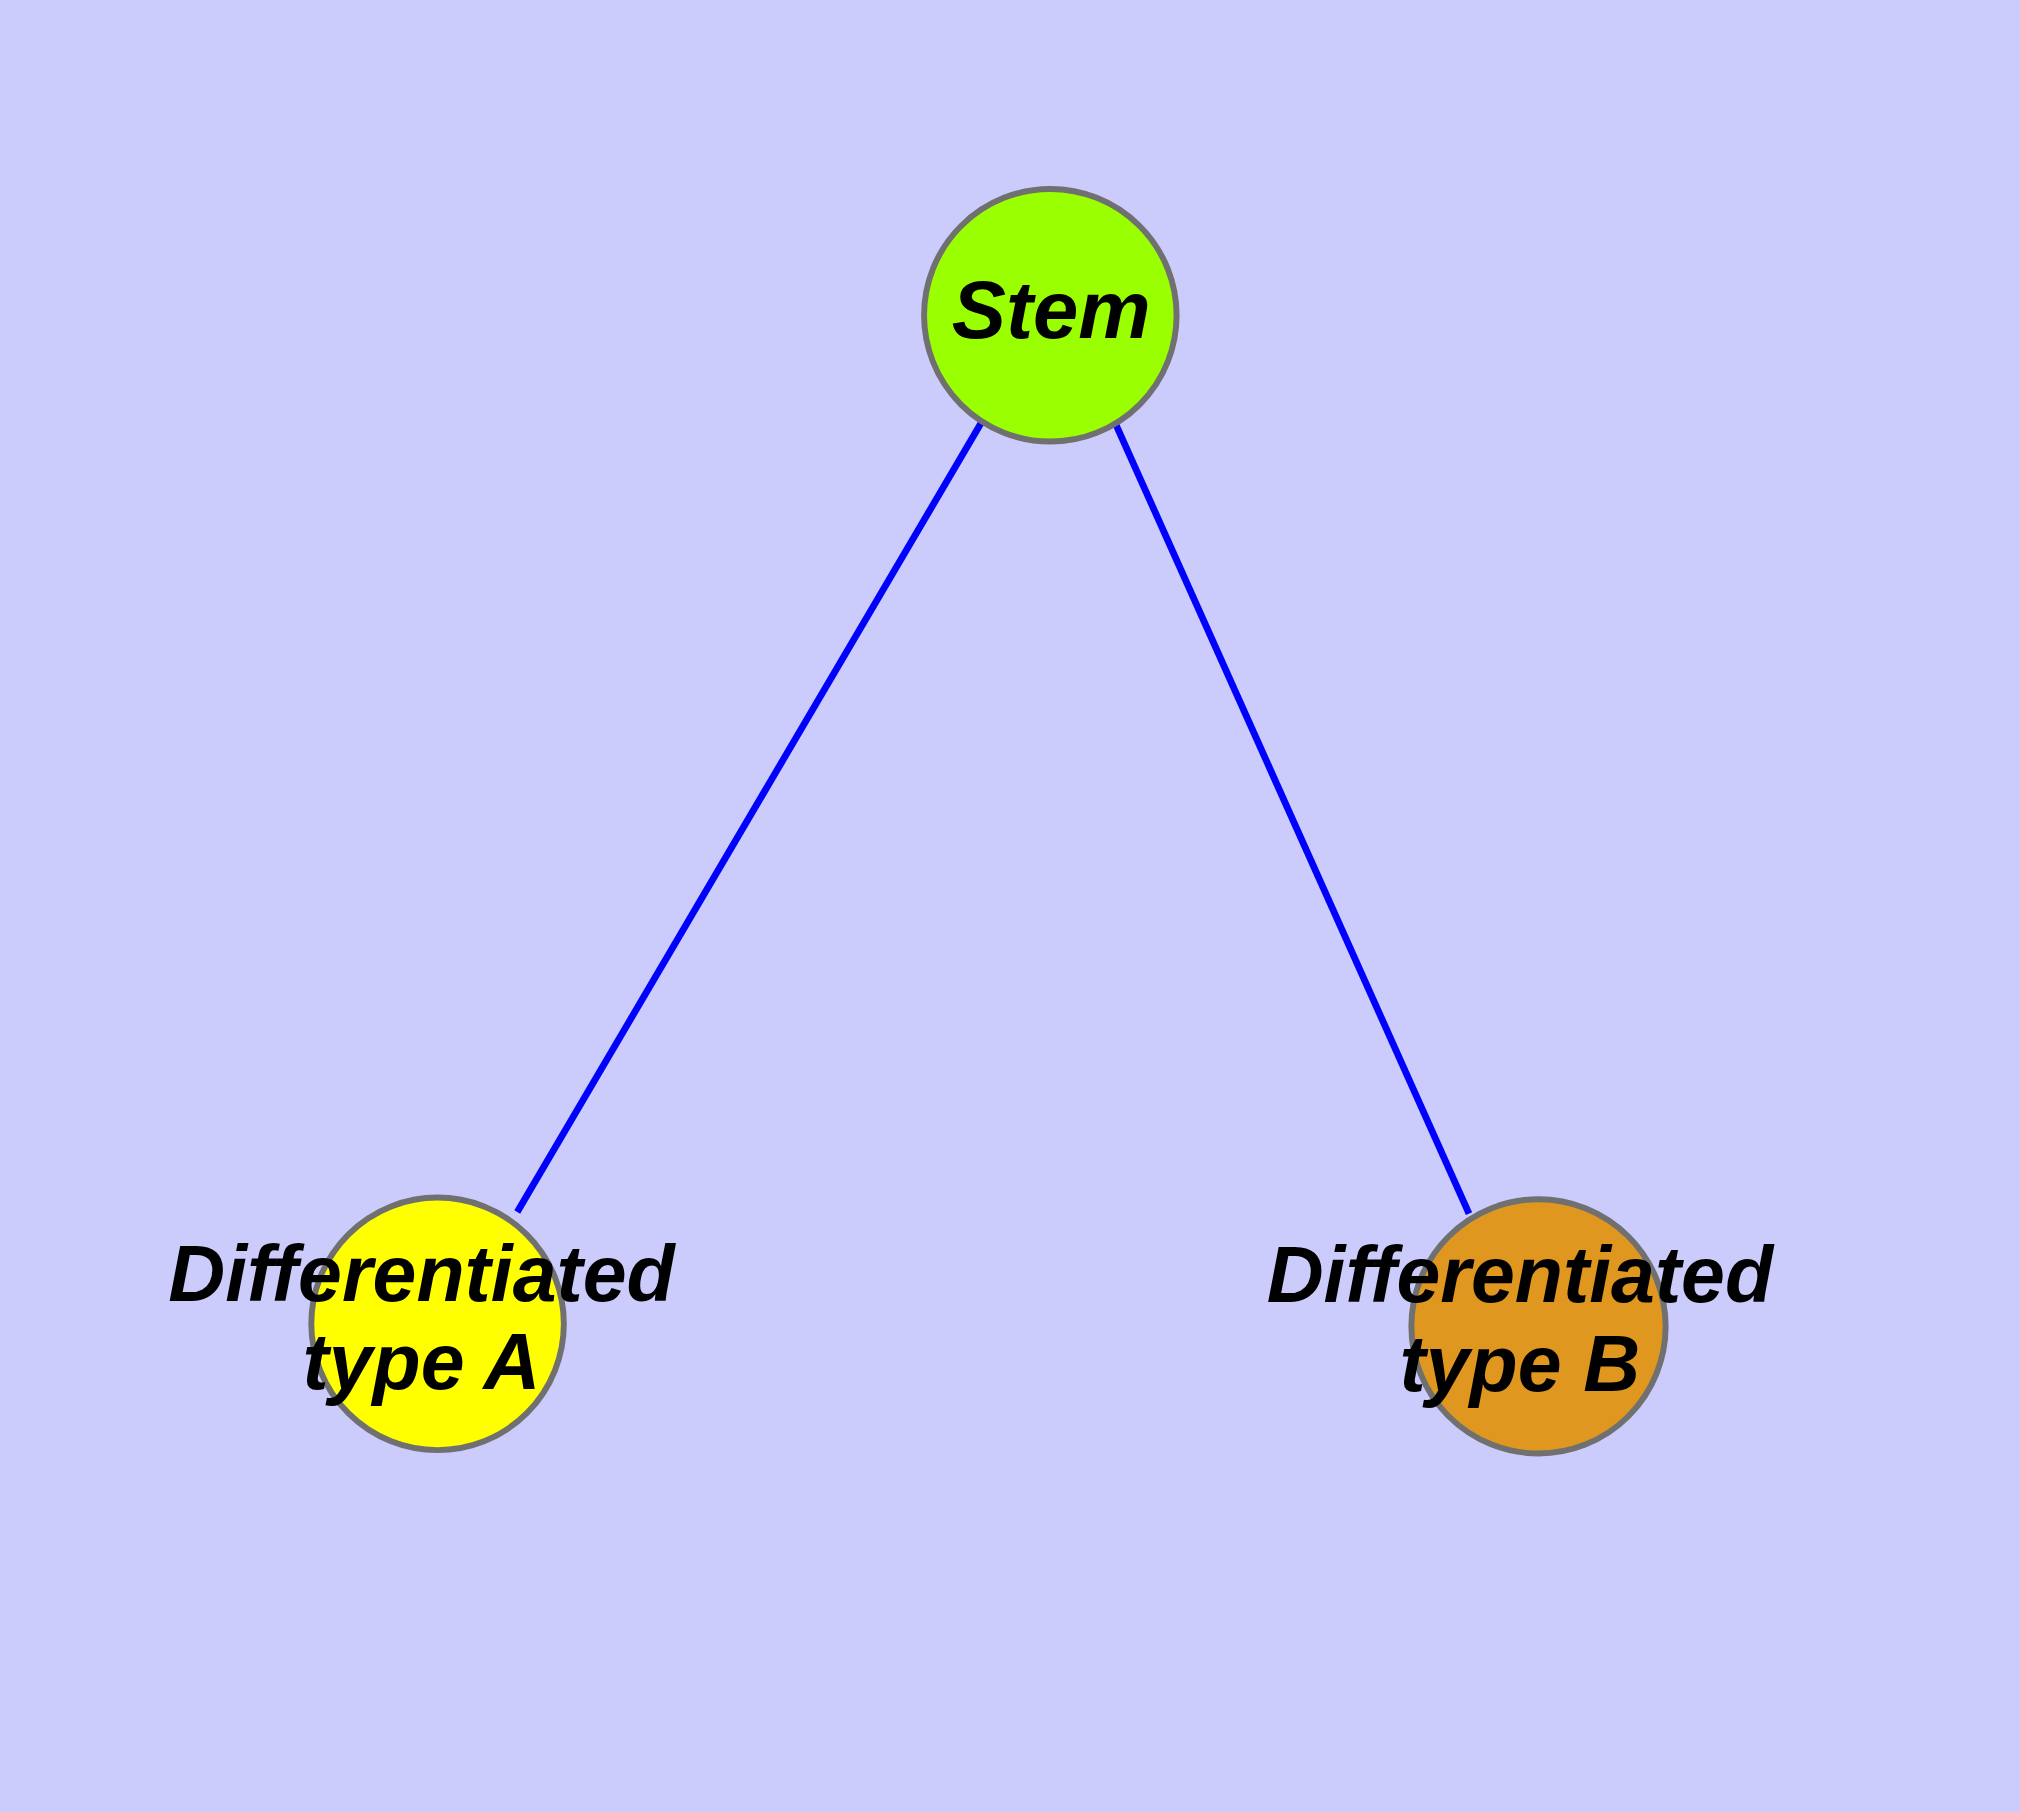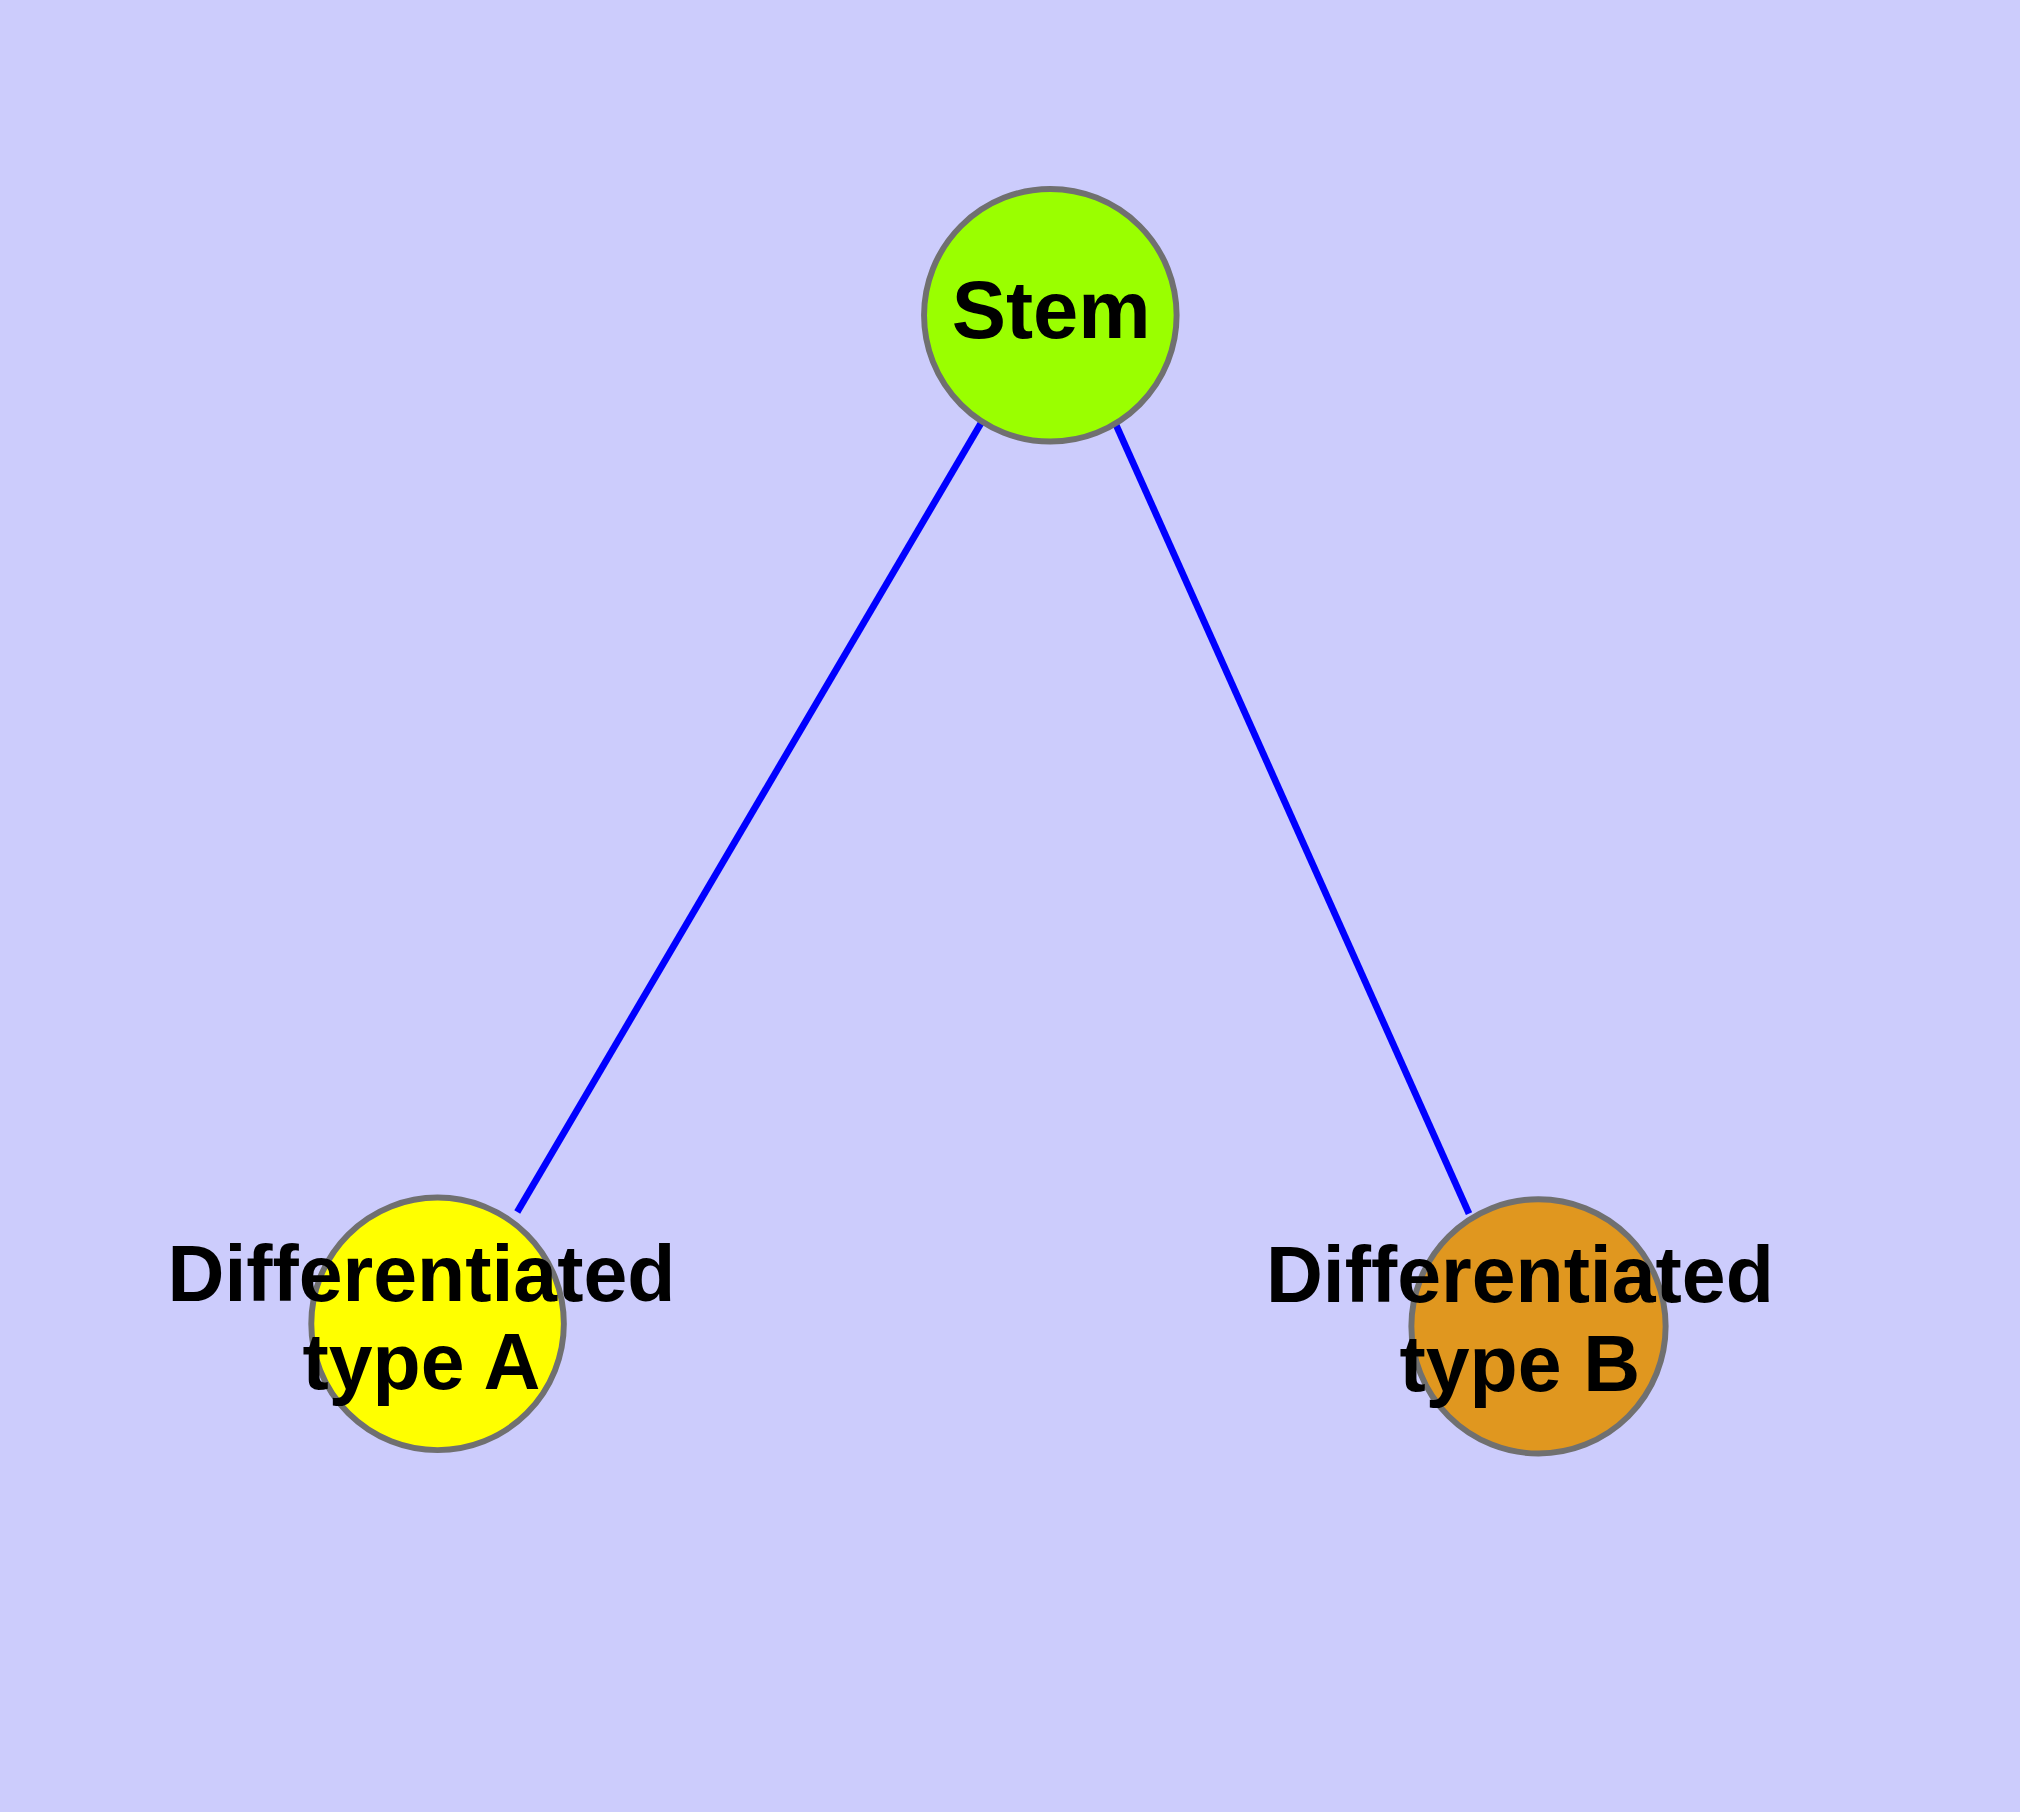--- a/index.html
+++ b/index.html
@@ -10,20 +10,21 @@
   }
   body {
     font-family: "Liberation Sans", sans-serif;
   }
   #canvas {
     position: relative;
     width: 2021px;
     height: 1812px;
     overflow: hidden;
     background: #ccccfc;
+    font-style: italic;
   }
   #graph-svg {
     position: absolute;
     top: 0;
     left: 0;
     width: 2021px;
     height: 1812px;
     display: block;
   }
   .node-label {

